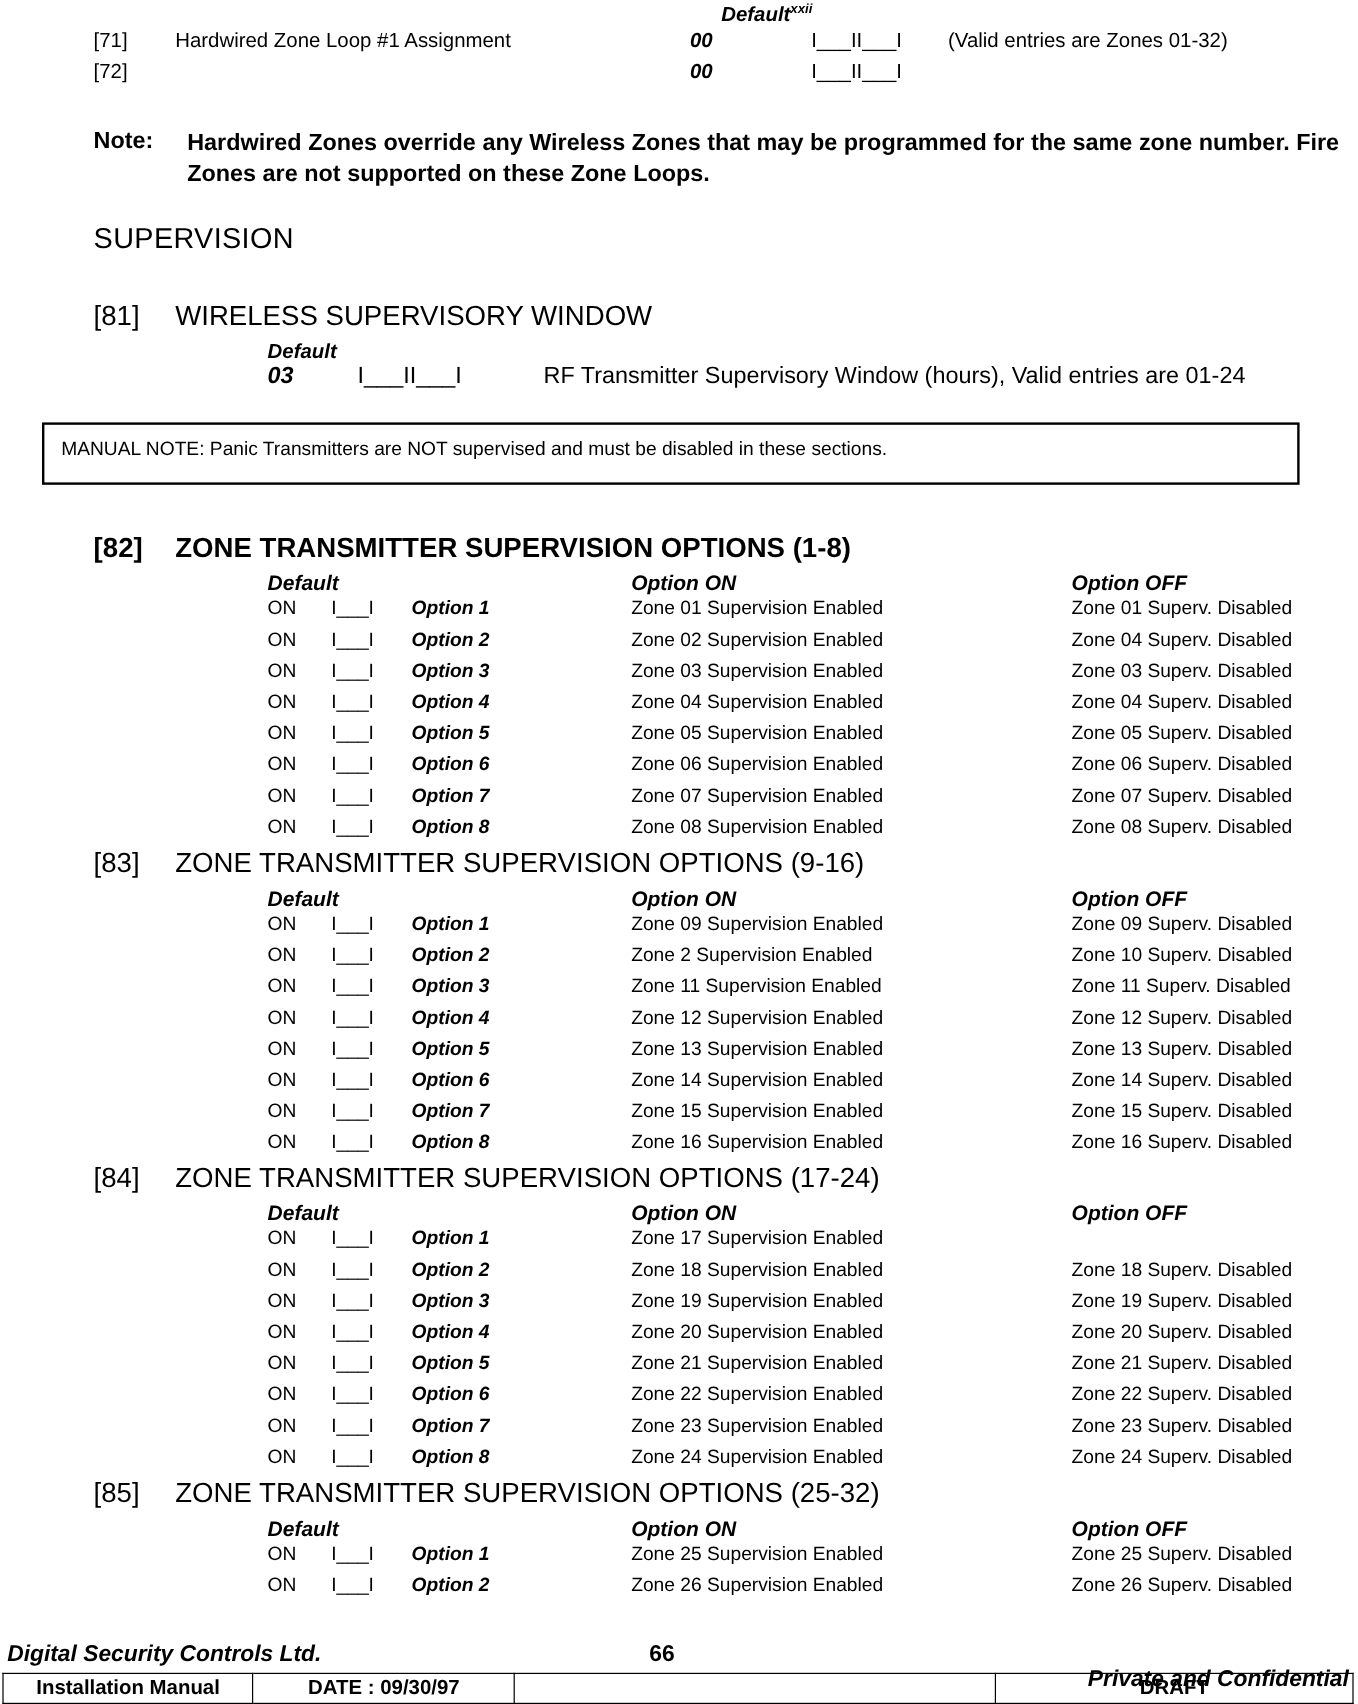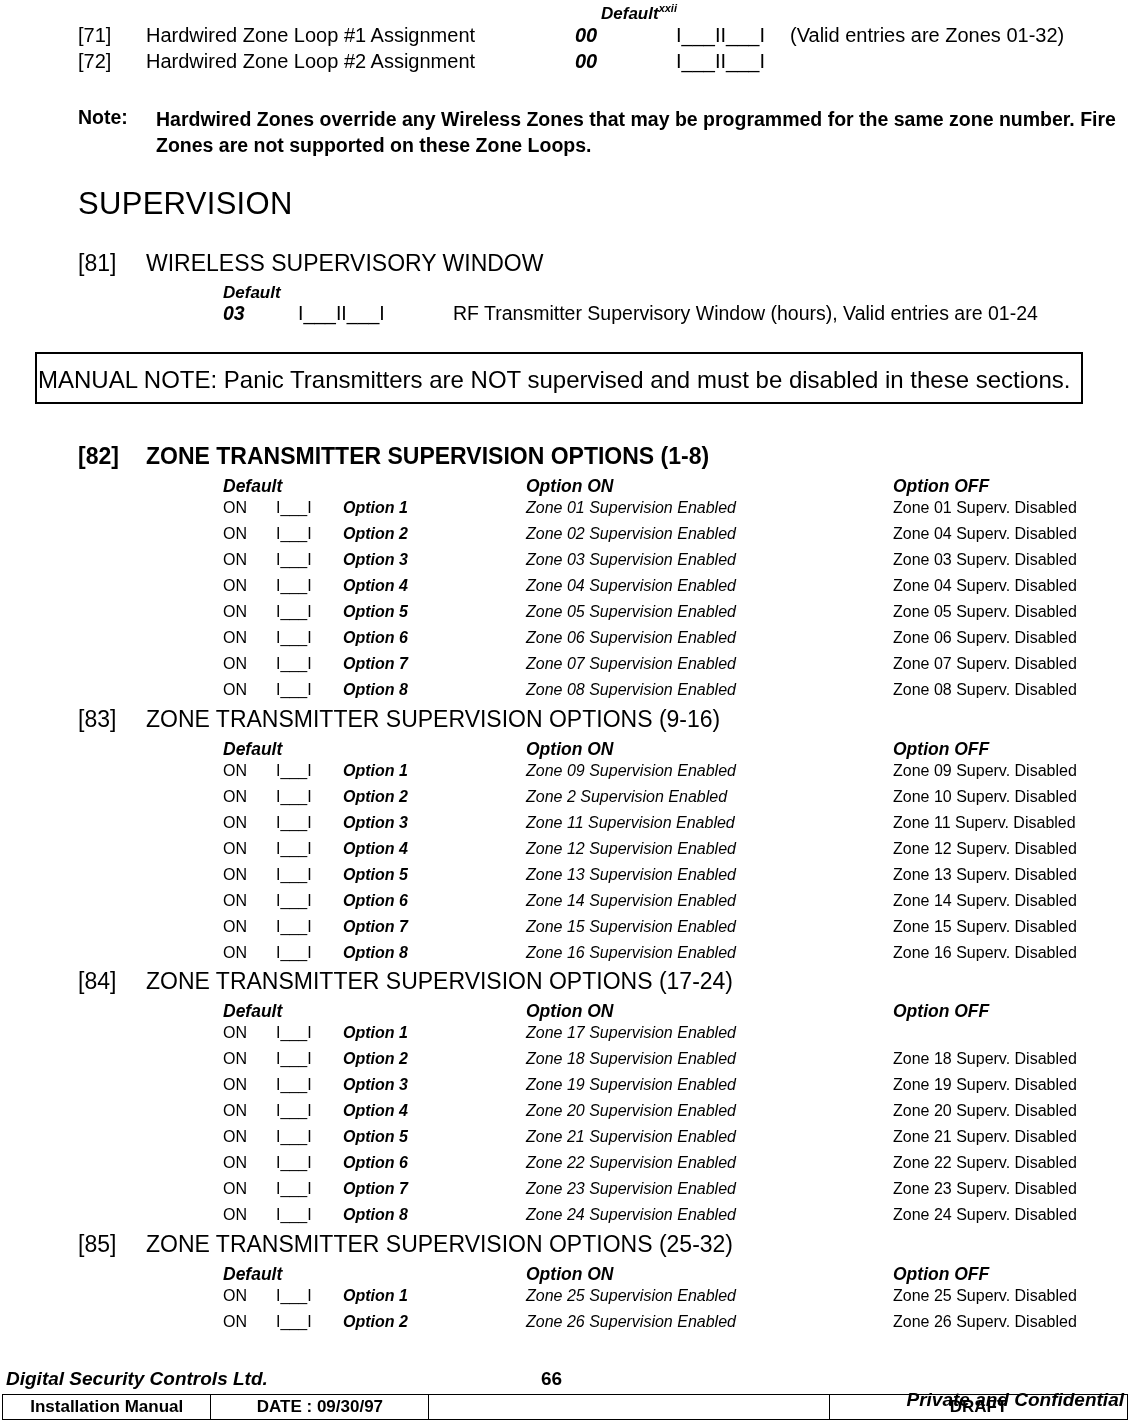--- a/index.html
+++ b/index.html
@@ -39,39 +39,39 @@
     white-space: nowrap;
   }
   .defaultxxii sup { font-size: 11px; font-style: italic; font-weight: bold; }
 
   
   .loop-row {
     position: absolute;
     left: 0;
     width: 1000px;
     height: 25px;
-    font-size: 20px;
+    font-size: 17px;
   }
   .loop-num { position: absolute; left: 0px; top: 0; }
   .loop-desc { position: absolute; left: 68px; top: 0; }
   .loop-def { position: absolute; left: 497px; top: 0; font-style: italic; font-weight: bold; }
   .loop-blank { position: absolute; left: 598px; top: 0; letter-spacing: 0px; }
   .loop-valid { position: absolute; left: 712px; top: 0; }
 
   
   .note-wrap { position: absolute; left: 0px; top: 106px; width: 1010px; }
   .note-label { position: absolute; left: 0px; top: 0px; font-weight: bold; font-size: 19.5px; }
   .note-body { position: absolute; left: 78px; top: 0px; width: 985px; font-weight: bold; font-size: 19.5px; line-height: 26px; }
 
   
   .section-title {
     position: absolute;
     left: 0px;
     top: 186px;
-    font-size: 31px;
+    font-size: 24px;
     letter-spacing: 0.3px;
   }
 
   
   .sec-head { position: absolute; left: 0px; font-size: 23px; white-space: nowrap; }
   .sec-head .num { display: inline-block; width: 68px; }
 
   
   .d81-label { position: absolute; left: 145px; top: 283px; font-size: 17px; font-style: italic; font-weight: bold; }
   .d81-row { position: absolute; left: 145px; top: 302px; font-size: 19.5px; white-space: nowrap; }
@@ -83,37 +83,37 @@
     position: absolute;
     left: -43px;
     top: 352px;
     width: 1048px;
     height: 52px;
     border: 2px solid #000;
     box-sizing: border-box;
   }
   .manual-note span {
     position: absolute;
-    left: 1px;
+    left: 14px;
     top: 12px;
-    font-size: 24px;
+    font-size: 16px;
   }
 
   
   .opt-table { position: absolute; left: 0px; width: 1010px; }
   .col-head { position: relative; height: 23px; font-size: 17.5px; font-style: italic; font-weight: bold; }
   .col-head .c1 { position: absolute; left: 145px; top: 0; }
   .col-head .c2 { position: absolute; left: 448px; top: 0; }
   .col-head .c3 { position: absolute; left: 815px; top: 0; }
 
   .opt-row { position: relative; height: 26px; font-size: 16px; }
   .opt-row .on { position: absolute; left: 145px; top: 0; }
   .opt-row .blank { position: absolute; left: 198px; top: 0; }
   .opt-row .optname { position: absolute; left: 265px; top: 0; font-style: italic; font-weight: bold; }
-  .opt-row .on-text { position: absolute; left: 448px; top: 0; font-style: italic; }
+  .opt-row .on-text { position: absolute; left: 448px; top: 0; }
   .opt-row .off-text { position: absolute; left: 815px; top: 0; }
 
   
   .footer-line {
     position: absolute;
     left: 0px;
     top: 1368px;
     width: 1132px;
     font-size: 19px;
     font-style: italic;
@@ -155,21 +155,20 @@
     <div class="loop-row" style="top:24px;">
       <span class="loop-num">[71]</span>
       <span class="loop-desc">Hardwired Zone Loop #1 Assignment</span>
       <span class="loop-def">00</span>
       <span class="loop-blank">I___II___I</span>
       <span class="loop-valid">(Valid entries are Zones 01-32)</span>
     </div>
 
     <div class="loop-row" style="top:50px;">
       <span class="loop-num">[72]</span>
-      <span class="loop-desc">Hardwired Zone Loop #2 Assignment</span>
       <span class="loop-def">00</span>
       <span class="loop-blank">I___II___I</span>
       <span class="loop-valid"></span>
     </div>
 
     <div class="note-wrap">
       <span class="note-label">Note:</span>
       <span class="note-body">Hardwired Zones override any Wireless Zones that may be programmed for the same zone number. Fire Zones are not supported on these Zone Loops.</span>
     </div>
 

